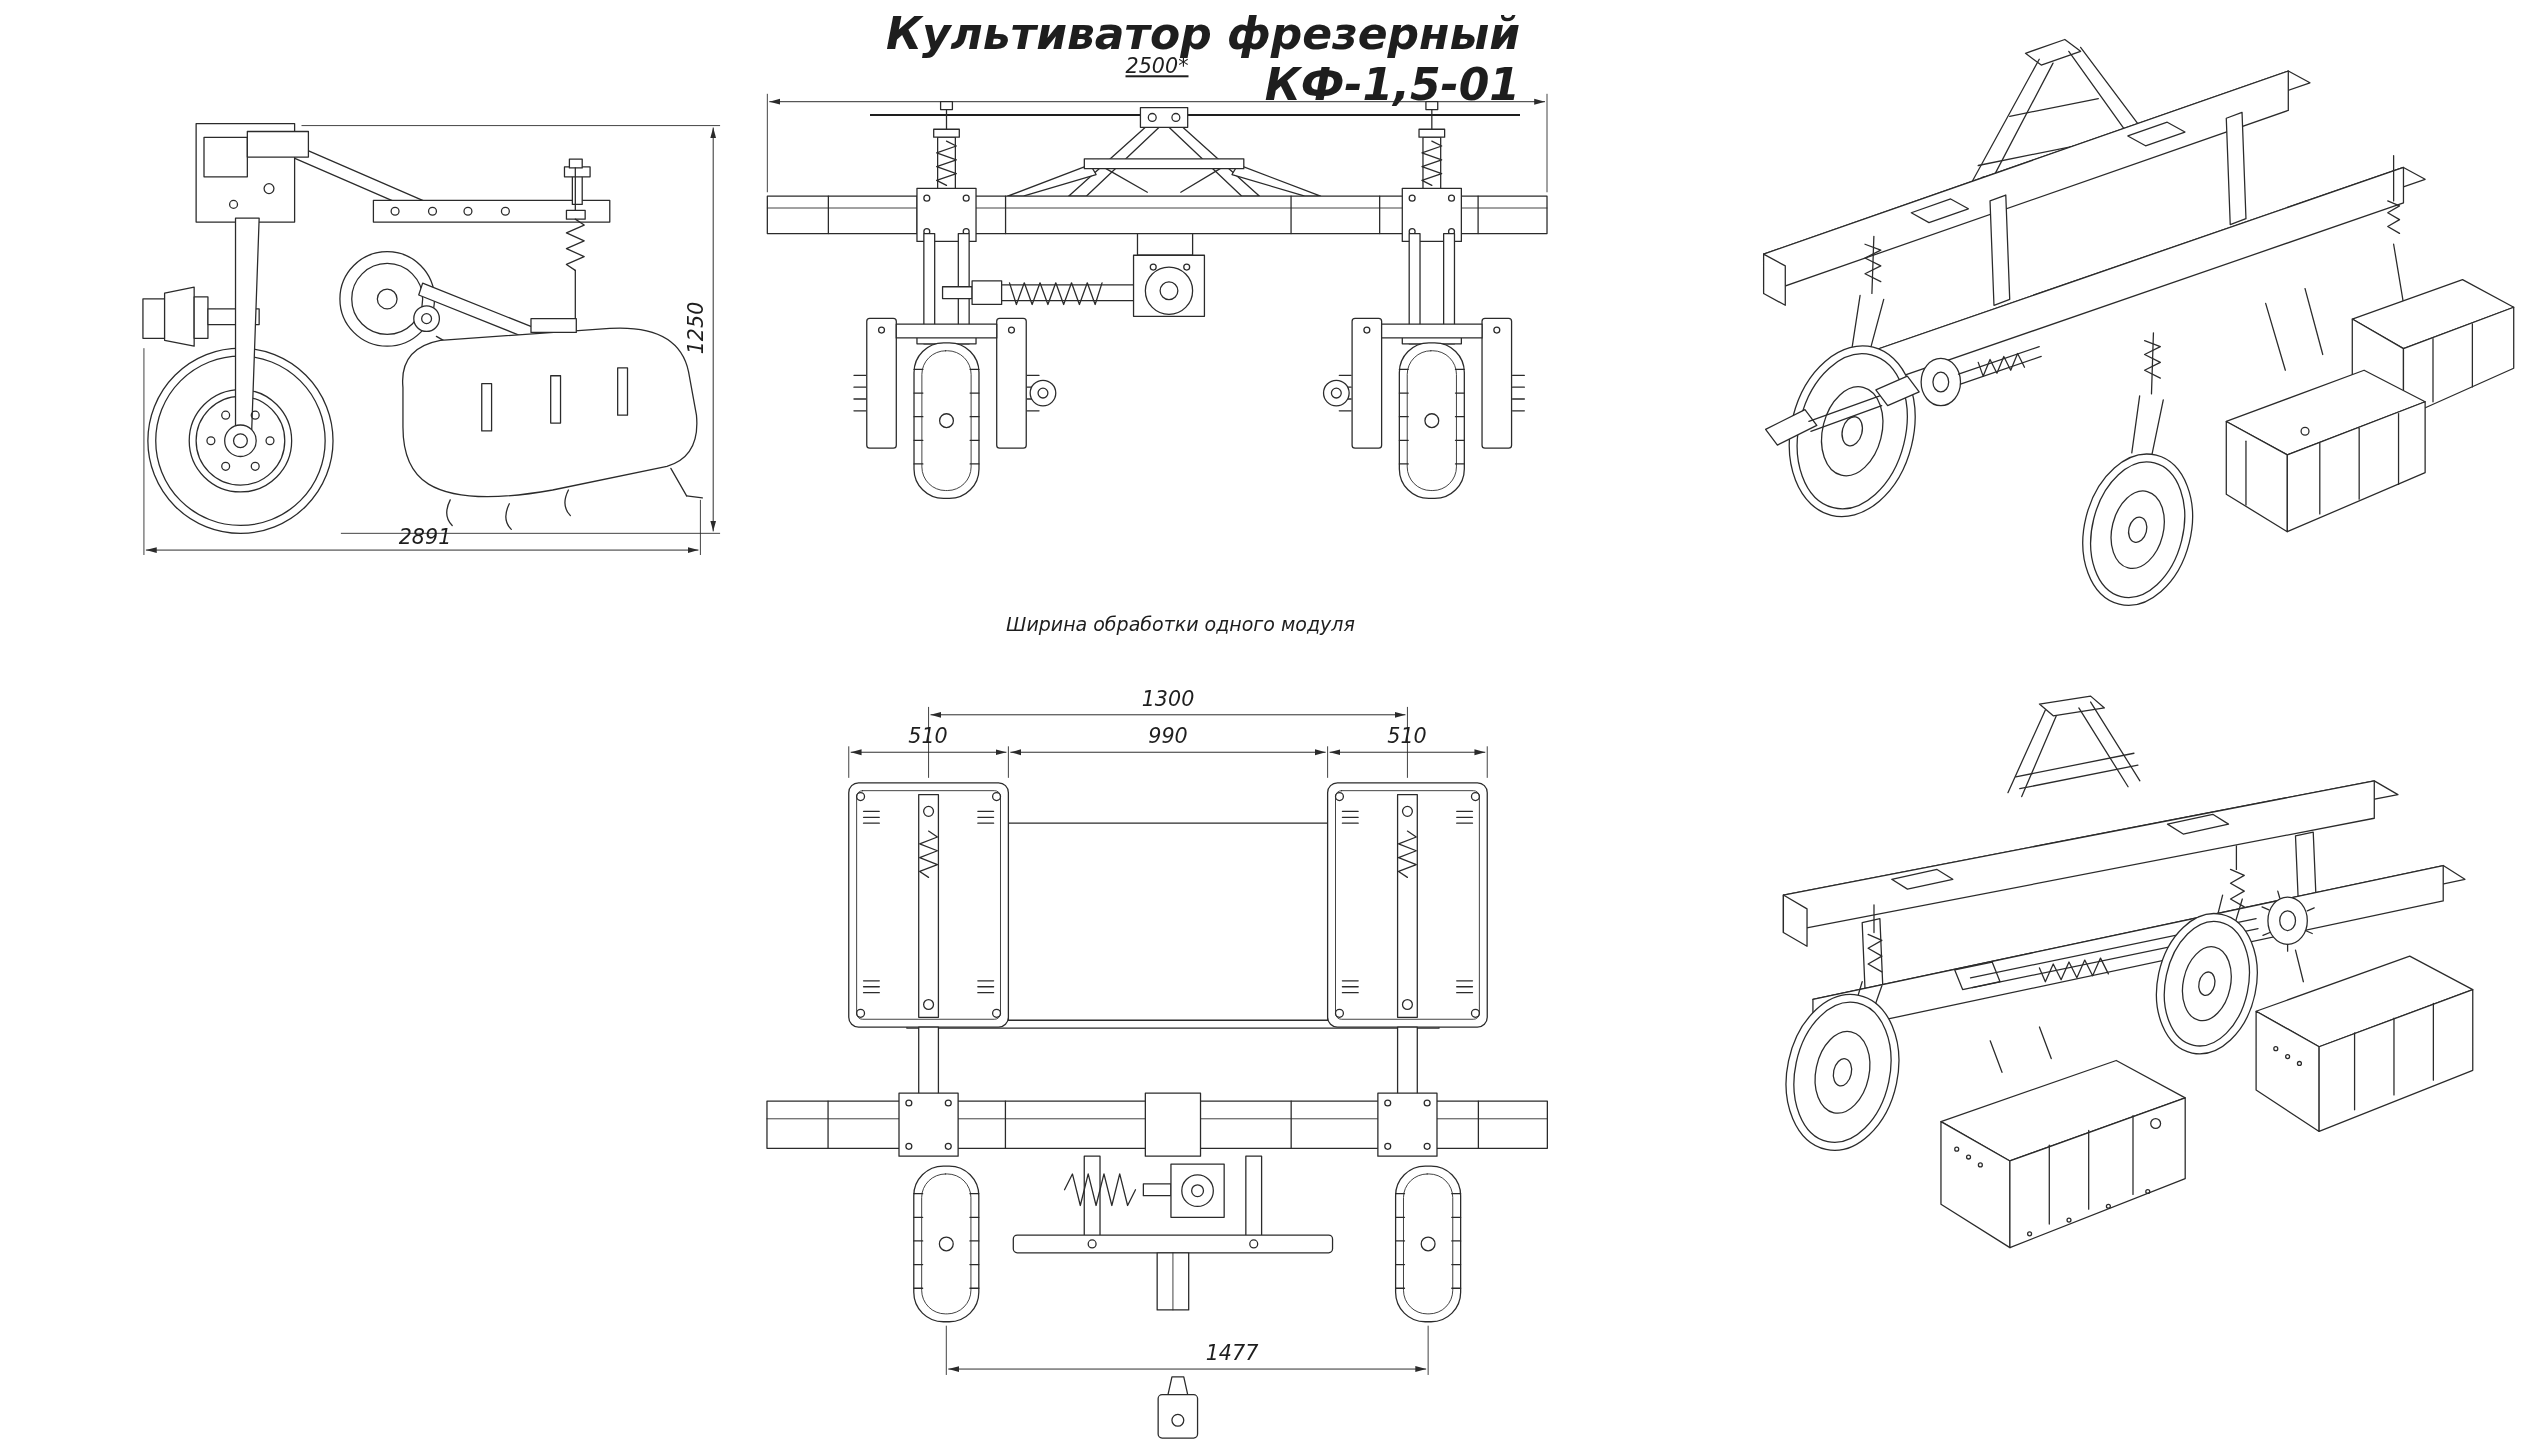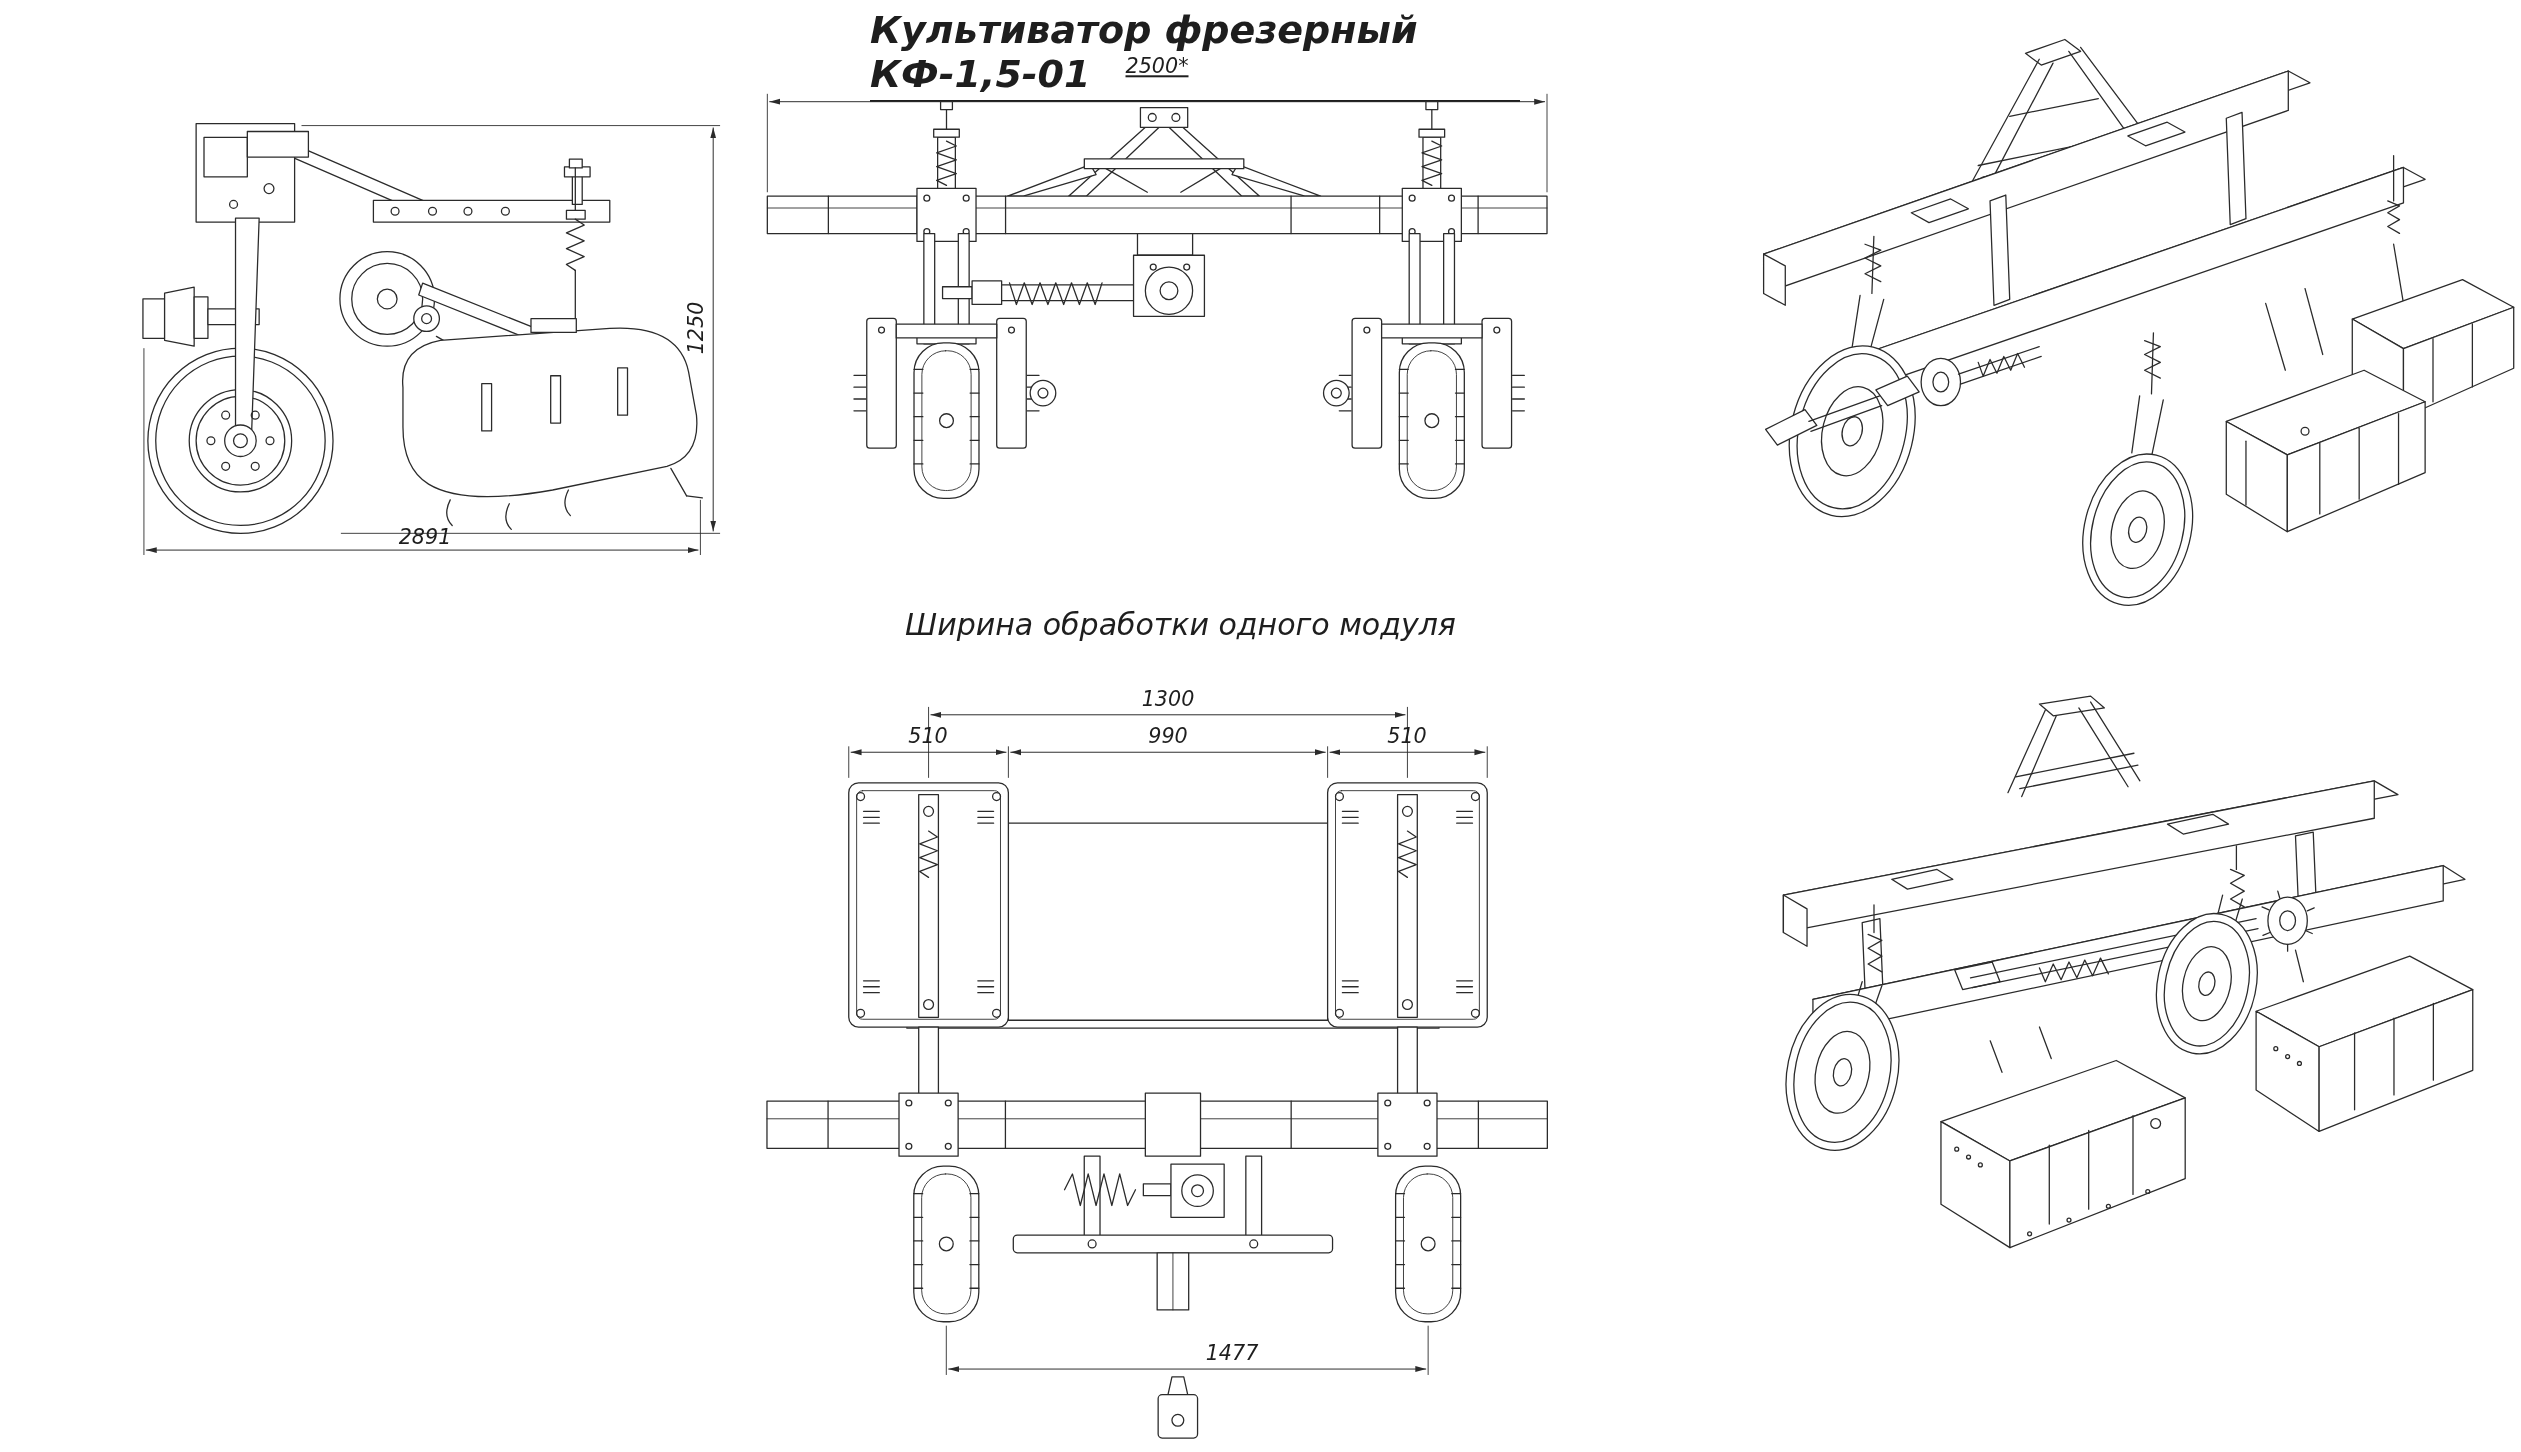--- a/index.html
+++ b/index.html
@@ -7,25 +7,25 @@
   body { position:relative; font-family:"DejaVu Sans", sans-serif; color:#1e1e1e; }
   .view { position:absolute; overflow:visible; }
   svg { overflow:visible; display:block; }
   .ln { fill:none; stroke:#2b2b2b; stroke-width:1.3; stroke-linejoin:round; stroke-linecap:round; }
   .ln line, .ln rect, .ln circle, .ln ellipse, .ln polygon, .ln path { vector-effect:none; }
   .thin { fill:none; stroke:#2b2b2b; stroke-width:0.9; }
   .dim  { fill:none; stroke:#2b2b2b; stroke-width:1; }
   .fw { fill:#ffffff; }
   .dim-label { position:absolute; font-style:italic; font-size:20.7px; line-height:21.7px;
                white-space:nowrap; color:#1e1e1e; font-family:"DejaVu Sans", sans-serif; }
-  #title { position:absolute; left:870px; top:7.9px; width:650px; text-align:left;
-           font-size:38px; font-style:italic; font-weight:bold;
+  #title { position:absolute; left:870px; top:7.9px; width:650px; text-align:right;
+           font-size:44px; font-style:italic; font-weight:bold;
            border-bottom:2px solid #1e1e1e; padding-bottom:3.9px; }
   .note-block { position:absolute; left:885px; top:609px; width:591px; text-align:center;
-                font-style:italic; font-size:30px; line-height:31.5px; }
+                font-style:italic; font-size:19px; line-height:31.5px; }
 </style>
 </head>
 <body>
 
 <div id="title">Культиватор фрезерный КФ-1,5-01</div>
 
 <div class="view" style="left:139px; top:90px; width:587px; height:474px;">
   <svg viewBox="0 0 596 481" width="587" height="474">
     <defs>
       <marker id="arS" markerUnits="userSpaceOnUse" markerWidth="12" markerHeight="8" refX="11" refY="4" orient="auto-start-reverse">

